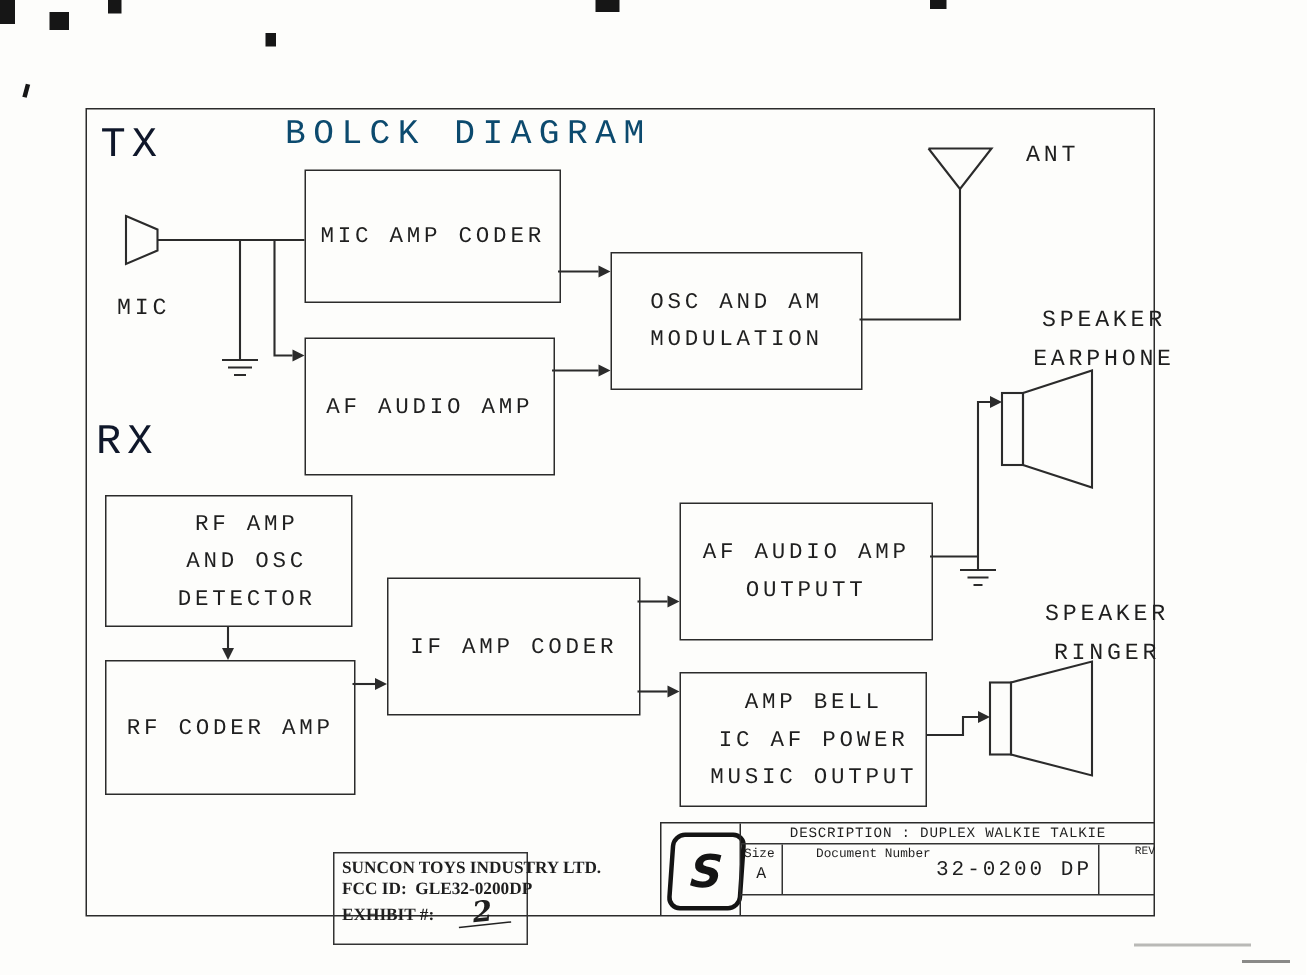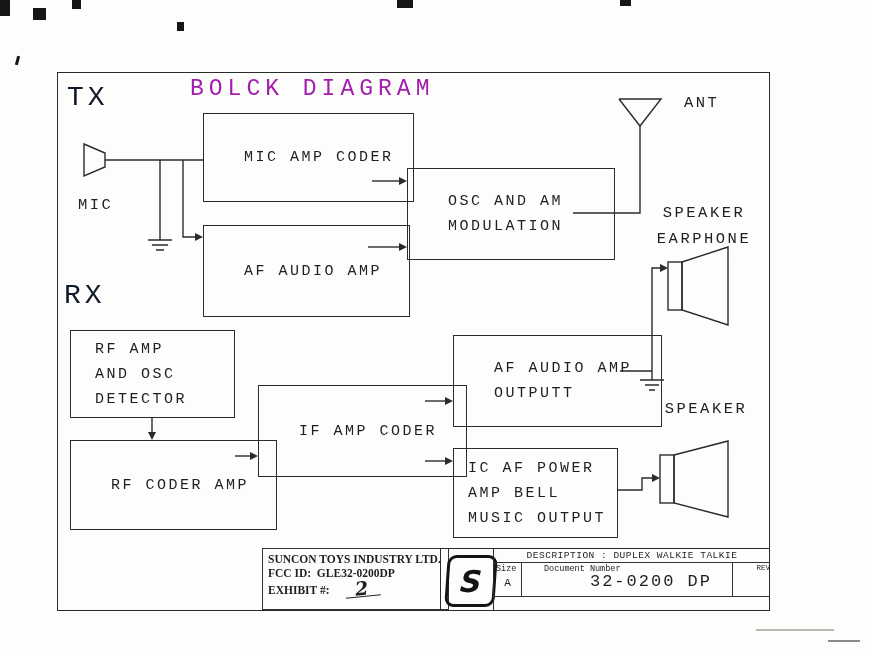--- a/index.html
+++ b/index.html
@@ -1,36 +1,36 @@
 <!DOCTYPE html>
 <html><head>
 <meta charset="utf-8">
 <style>
   html,body{margin:0;padding:0;background:#ffffff;}
   .page{position:relative;width:871px;height:650px;background:#fdfdfb;overflow:hidden;
         font-family:"Liberation Mono", monospace;color:#1f1f1f;}
   .sheet-border{position:absolute;left:57px;top:72px;width:711px;height:537px;
         border:1.5px solid #2b2b2b;}
   .lbl{position:absolute;white-space:pre;}
-  .title{font-size:23px;letter-spacing:5px;color:#a21caf;}
+  .title{font-size:23px;letter-spacing:5px;color:#0c4a6e;}
   .section{font-size:28px;letter-spacing:4px;color:#0f172a;}
   .small{font-size:15.5px;letter-spacing:2.5px;}
-  .dual{display:flex;flex-direction:column;text-align:center;line-height:26px;}
+  .dual{display:flex;flex-direction:column;text-align:center;line-height:26px;margin-left:32px;}
   .box{position:absolute;border:1.5px solid #2b2b2b;display:flex;flex-direction:column;
-       justify-content:center;align-items:flex-start;background:transparent;padding-left:40px;}
+       justify-content:center;align-items:center;background:transparent;}
   .box span{font-size:15px;letter-spacing:2.5px;line-height:25px;white-space:pre;}
-  .box.align-left{align-items:flex-start;}
+  .box.align-left{align-items:center;}
   svg.overlay{position:absolute;left:0;top:0;pointer-events:none;}
   svg .wire{fill:none;stroke:#2b2b2b;stroke-width:1.4;}
   svg .sym{fill:none;stroke:#2b2b2b;stroke-width:1.4;}
   svg .arrow{fill:#2b2b2b;stroke:none;}
   
-  .company{position:absolute;left:222px;top:548px;width:187px;height:62px;
+  .company{position:absolute;left:222px;top:568px;width:130px;height:62px;
            border:1px solid #333;font-family:"Liberation Serif", serif;font-weight:bold;
-           padding:3px 5px;box-sizing:border-box;margin-left:40px;}
+           padding:3px 5px;box-sizing:border-box;}
   .company .line{font-size:11.5px;line-height:14px;white-space:pre;}
   .company .exhibit-row{display:flex;align-items:flex-end;}
   .company .handwritten{font-family:"DejaVu Serif", serif;font-style:italic;font-weight:bold;
            font-size:19px;line-height:16px;margin-left:16px;display:inline-block;
            transform:rotate(-6deg);border-bottom:1.5px solid #222;padding:0 12px 0 10px;}
   
   .titleblock{position:absolute;left:440px;top:548px;width:330px;height:62px;
               border-top:1.5px solid #2b2b2b;border-left:1.5px solid #2b2b2b;box-sizing:border-box;}
   .logo-box{position:absolute;left:5px;top:6px;width:44px;height:46px;border:3px solid #141414;
             border-radius:9px;display:flex;justify-content:center;align-items:center;
@@ -39,21 +39,21 @@
   .tb-table{position:absolute;left:52px;top:0;right:0;bottom:0;border-left:1.5px solid #2b2b2b;
             display:flex;flex-direction:column;}
   .tb-row-desc{height:13px;border-bottom:1px solid #333;display:flex;justify-content:center;
             align-items:center;font-size:9.5px;letter-spacing:.5px;white-space:pre;}
   .tb-row-main{height:33px;border-bottom:1px solid #333;display:flex;gap:20px;}
   .tb-cell-size{width:27px;border-right:1px solid #333;display:flex;flex-direction:column;}
   .tb-cell-size .cap{font-size:8.5px;padding:1px 0 0 2px;}
   .tb-cell-size .val{font-size:11px;text-align:center;margin-top:3px;}
   .tb-cell-doc{flex:1;border-right:1px solid #333;position:relative;}
   .tb-cell-doc .cap{font-size:8.5px;padding:1px 0 0 2px;}
-  .tb-cell-doc .val{position:absolute;right:20px;top:9px;font-size:17px;letter-spacing:2px;white-space:pre;}
+  .tb-cell-doc .val{position:absolute;right:4px;top:9px;font-size:14px;letter-spacing:2px;white-space:pre;}
   .tb-cell-rev{width:17px;font-size:7.5px;padding-top:1px;text-align:right;}
   .tb-row-date{flex:1;display:flex;align-items:center;}
   .tb-date-label{width:27px;border-right:1px solid #333;font-size:9px;padding-left:2px;
             align-self:stretch;display:flex;align-items:center;}
   .tb-date-value{width:108px;border-right:1px solid #333;font-size:9.5px;text-align:center;
             align-self:stretch;display:flex;align-items:center;justify-content:center;white-space:pre;}
   .tb-sheet-area{flex:1;position:relative;align-self:stretch;font-size:9px;}
   .tb-sheet-area .sheet{position:absolute;left:2px;top:3px;}
   .tb-sheet-area .of{position:absolute;left:73px;top:3px;}
   
@@ -82,20 +82,21 @@
   <div class="lbl section" style="left:64px;top:280px">RX</div>
   <div class="lbl small" style="left:78px;top:196px">MIC</div>
   <div class="lbl small" style="left:684px;top:94px">ANT</div>
 
   <div class="lbl dual" style="left:650px;top:200px;width:108px">
     <span class="small" style="position:static">SPEAKER</span>
     <span class="small" style="position:static">EARPHONE</span>
   </div>
   <div class="lbl dual" style="left:654px;top:396px;width:104px">
     <span class="small" style="position:static">SPEAKER</span>
+    <span class="small" style="position:static">RINGER</span>
   </div>
 
   <div class="box" style="left:203px;top:113px;width:169px;height:87px">
     <span>MIC AMP CODER</span>
   </div>
   <div class="box" style="left:203px;top:225px;width:165px;height:90px">
     <span>AF AUDIO AMP</span>
   </div>
   <div class="box" style="left:407px;top:168px;width:166px;height:90px">
     <span>OSC AND AM</span>
@@ -110,22 +111,22 @@
     <span>RF CODER AMP</span>
   </div>
   <div class="box" style="left:258px;top:385px;width:167px;height:90px">
     <span>IF AMP CODER</span>
   </div>
   <div class="box" style="left:453px;top:335px;width:167px;height:90px">
     <span>AF AUDIO AMP</span>
     <span>OUTPUTT</span>
   </div>
   <div class="box align-left" style="left:453px;top:448px;width:165px;height:90px;padding-left:14px;box-sizing:border-box">
+    <span>AMP BELL</span>
     <span>IC AF POWER</span>
-    <span>AMP BELL</span>
     <span>MUSIC OUTPUT</span>
   </div>
 
   <svg class="overlay" width="871" height="650" viewBox="0 0 871 650">
 
     <g>
       <polygon class="sym" points="84,144 105,153 105,167 84,176"></polygon>
     </g>
 
     <g>

